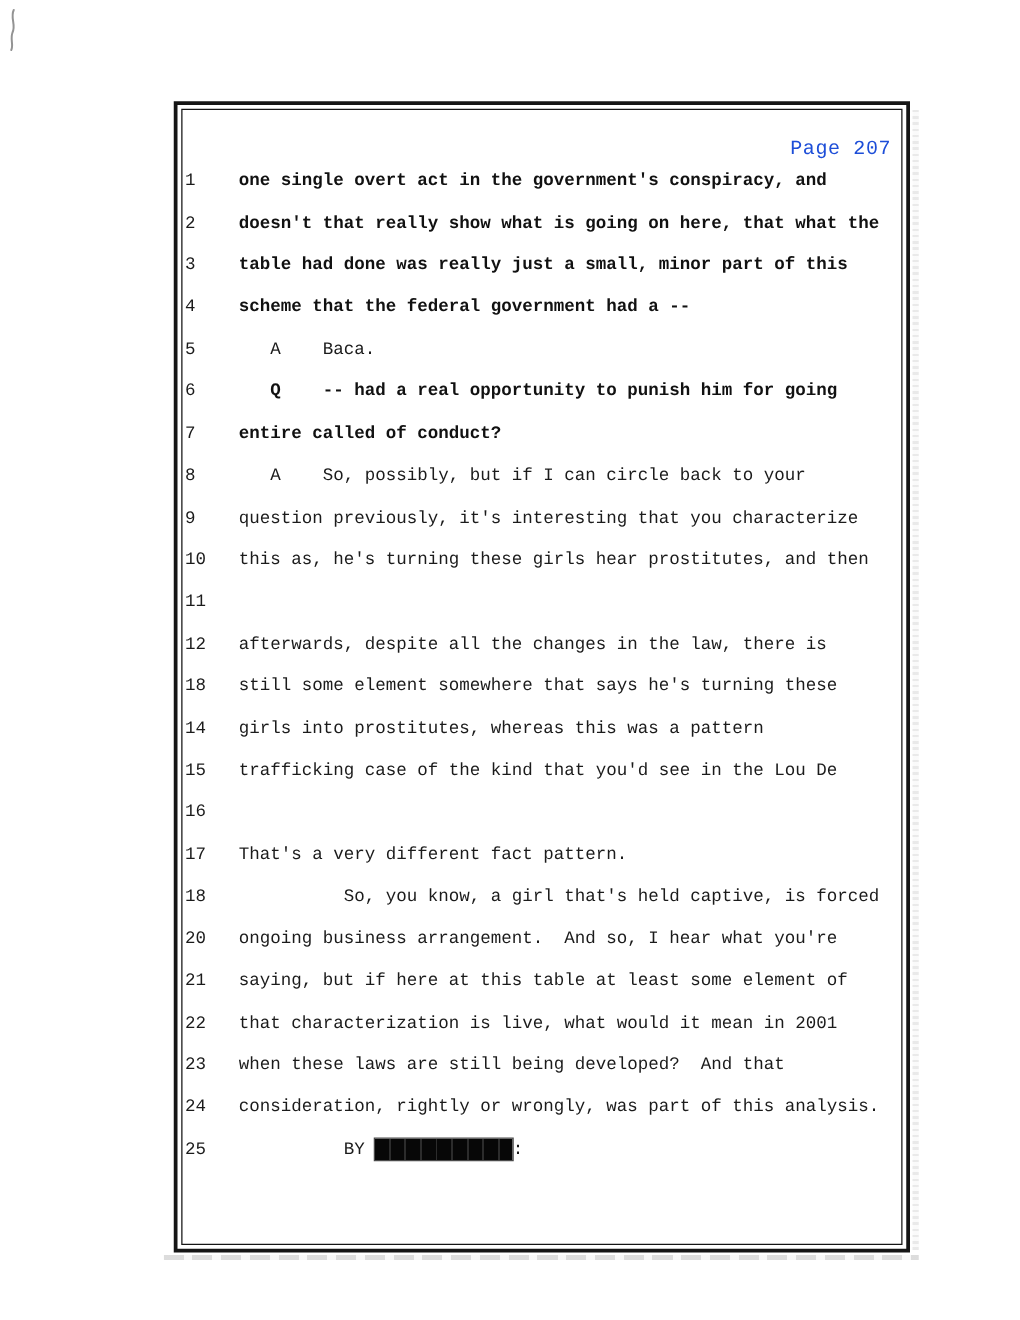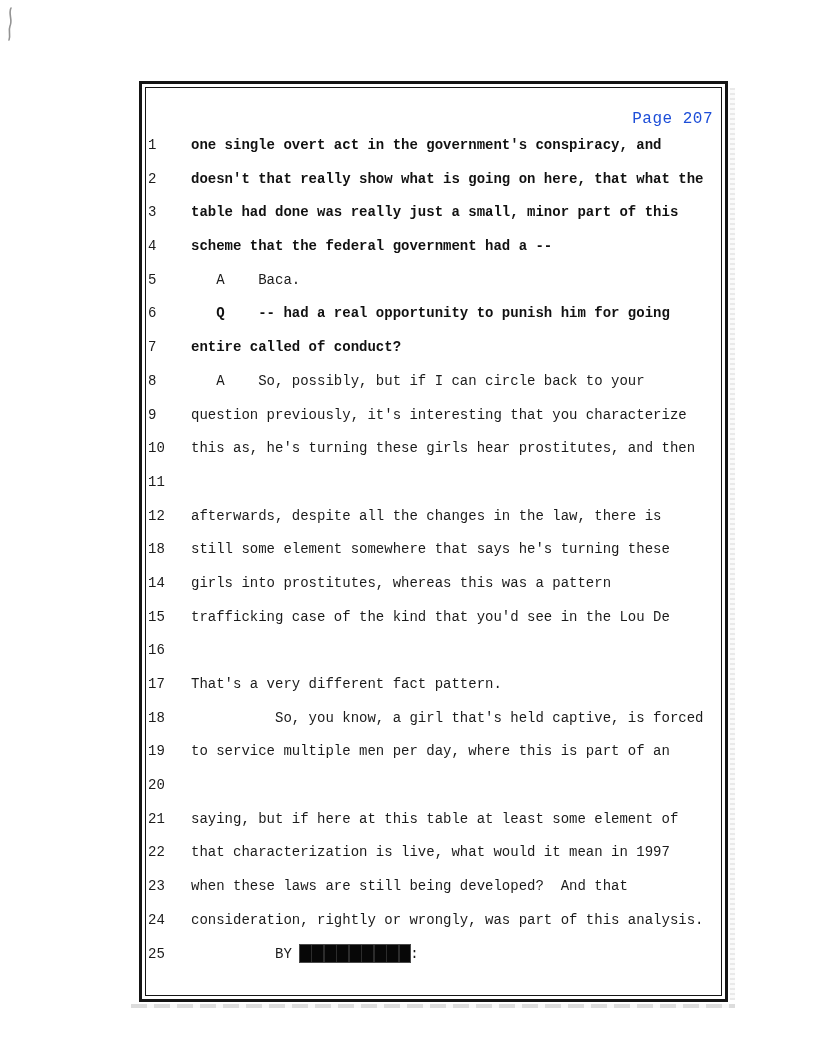--- a/index.html
+++ b/index.html
@@ -176,33 +176,30 @@
           </div>
           <div class="line">
             <span class="num">17</span>
             <span class="txt">That's a very different fact pattern.</span>
           </div>
           <div class="line">
             <span class="num">18</span>
             <span class="txt">          So, you know, a girl that's held captive, is forced</span>
           </div>
           <div class="line">
-            <span class="num">19</span>
-            <span class="txt">to service multiple men per day, where this is part of an</span>
-          </div>
-          <div class="line">
             <span class="num">20</span>
+            <span class="txt">ongoing business arrangement.  And so, I hear what you're</span>
           </div>
           <div class="line">
             <span class="num">21</span>
             <span class="txt">saying, but if here at this table at least some element of</span>
           </div>
           <div class="line">
             <span class="num">22</span>
-            <span class="txt">that characterization is live, what would it mean in 1997</span>
+            <span class="txt">that characterization is live, what would it mean in 2001</span>
           </div>
           <div class="line">
             <span class="num">23</span>
             <span class="txt">when these laws are still being developed?  And that</span>
           </div>
           <div class="line">
             <span class="num">24</span>
             <span class="txt">consideration, rightly or wrongly, was part of this analysis.</span>
           </div>
           <div class="line">

